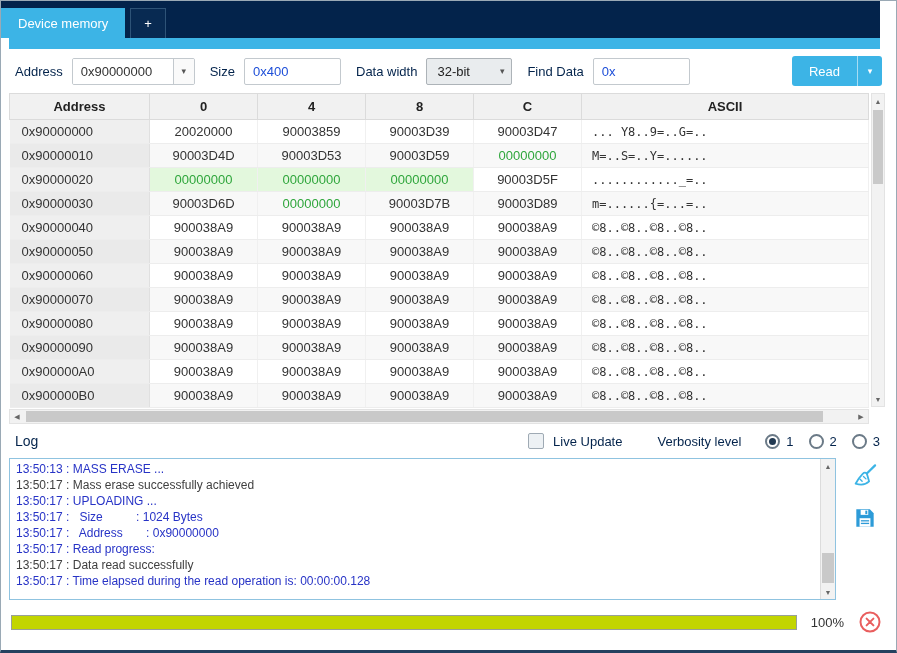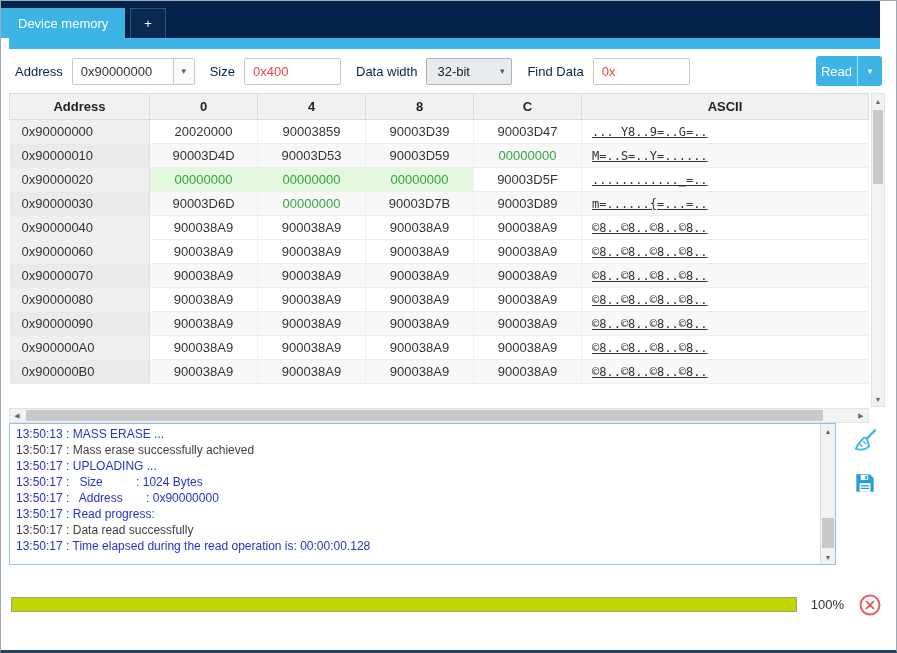--- a/index.html
+++ b/index.html
@@ -26,48 +26,48 @@
   .toolbar{ height:44px; display:flex; align-items:center; padding:0 14px; gap:9px;
             background:#fff; flex:none; }
   .lbl{ font-size:13px; color:#03234B; white-space:nowrap; }
   .combo{ display:flex; height:27px; border:1px solid #C3C9CE; background:#fff;
           border-radius:2px; overflow:hidden; }
   .combo input{ border:none; width:100px; padding:0 8px; font-size:13px; color:#333;
                 outline:none; font-family:"Liberation Sans",sans-serif; background:#fff; }
   .combo-btn{ width:21px; border-left:1px solid #C3C9CE; background:#FAFAFA; color:#555;
               display:flex; align-items:center; justify-content:center; font-size:9px; cursor:pointer; }
   .tinput{ height:27px; border:1px solid #C3C9CE; border-radius:2px; padding:0 8px;
-           font-size:13px; color:#ef4444; width:97px; outline:none;
+           font-size:13px; color:#1d4ed8; width:97px; outline:none;
            font-family:"Liberation Sans",sans-serif; }
   .select{ display:flex; align-items:center; height:27px; border:1px solid #ADB3B8;
            background:#E9ECEE; border-radius:2px; padding:0 7px 0 10px; font-size:13px;
            color:#222; gap:10px; min-width:86px; justify-content:space-between; cursor:pointer; }
   .select .arr{ font-size:9px; color:#555; }
   .sp1{ margin-left:6px; }
   .read-btn{ margin-left:auto; display:flex; align-items:center; height:30px;
              background:#3CB4E6; border-radius:3px; color:#fff; font-size:13px;
              overflow:hidden; cursor:pointer; }
-  .read-btn .r-label{ padding:0 5px; }
+  .read-btn .r-label{ padding:0 17px; }
   .read-btn .r-divider{ width:1px; align-self:stretch; background:rgba(255,255,255,.55); }
   .read-btn .r-arrow{ width:24px; text-align:center; font-size:9px; }
 
   
   .table-wrap{ display:flex; margin-left:8px; flex:none; align-items:flex-start; }
   table.mem{ border-collapse:collapse; table-layout:fixed; width:860px; font-size:13px; }
   .mem th{ height:26px; background:#F1F1F1; border:1px solid #DBDBDB; font-weight:bold;
            color:#222; text-align:center; }
   .mem td{ height:24px; border-bottom:1px solid #EDEDED; border-right:1px solid #F0F0F0;
            text-align:center; color:#333; overflow:hidden; white-space:nowrap; }
   td.c-addr{ background:#EFEFEF; text-align:left; padding-left:12px;
              border-right:1px solid #E0E0E0; }
   tr.alt td{ background:#F8F8F8; }
   tr.alt td.c-addr{ background:#EAEAEA; }
   td.green{ background:#E3F8DD; color:#2FA63C; }
   td.c-ascii{ text-align:left; padding-left:10px;
-              font-family:"DejaVu Sans Mono", monospace; font-size:12px;text-decoration:underline; }
+              font-family:"DejaVu Sans Mono", monospace; font-size:12px; }
 
   
   .vscroll{ width:14px; height:314px; background:#F2F2F2; border:1px solid #E3E3E3;
             display:flex; flex-direction:column; margin-left:2px; }
   .sb-btn{ height:14px; font-size:7px; color:#666; display:flex; align-items:center;
            justify-content:center; background:#F2F2F2; cursor:pointer; flex:none; }
   .sb-track{ flex:1; position:relative; }
   .sb-thumb{ position:absolute; left:1px; right:1px; background:#C9C9C9; cursor:pointer; }
   .vscroll .sb-thumb{ top:2px; height:74px; }
   .hscroll{ height:15px; width:860px; margin:1px 0 0 8px; background:#F2F2F2;
@@ -197,20 +197,28 @@
             <td class="c-ascii">m=......{=...=..</td>
           </tr>
           <tr>
             <td class="c-addr">0x90000040</td>
             <td class="c-val">900038A9</td>
             <td class="c-val">900038A9</td>
             <td class="c-val">900038A9</td>
             <td class="c-val">900038A9</td>
             <td class="c-ascii">©8..©8..©8..©8..</td>
           </tr>
+          <tr class="alt">
+            <td class="c-addr">0x90000050</td>
+            <td class="c-val">900038A9</td>
+            <td class="c-val">900038A9</td>
+            <td class="c-val">900038A9</td>
+            <td class="c-val">900038A9</td>
+            <td class="c-ascii">©8..©8..©8..©8..</td>
+          </tr>
           <tr>
             <td class="c-addr">0x90000060</td>
             <td class="c-val">900038A9</td>
             <td class="c-val">900038A9</td>
             <td class="c-val">900038A9</td>
             <td class="c-val">900038A9</td>
             <td class="c-ascii">©8..©8..©8..©8..</td>
           </tr>
           <tr class="alt">
             <td class="c-addr">0x90000070</td>
@@ -263,20 +271,42 @@
     </div>
   </div>
   <div class="hscroll">
     <div class="sb-btn">◀</div>
     <div class="sb-track">
       <div class="sb-thumb"></div>
     </div>
     <div class="sb-btn">▶</div>
   </div>
 
+  <div class="log-header">
+    <span class="log-title">Log</span>
+    <div class="log-controls">
+      <span class="checkbox"></span>
+      <span class="ctl-label">Live Update</span>
+      <span class="ctl-label verb">Verbosity level</span>
+      <span style="display:flex;align-items:center">
+          <span class="radio-wrap">
+            <span class="radio sel"></span>
+            <span class="radio-label">1</span>
+          </span>
+          <span class="radio-wrap">
+            <span class="radio"></span>
+            <span class="radio-label">2</span>
+          </span>
+          <span class="radio-wrap">
+            <span class="radio"></span>
+            <span class="radio-label">3</span>
+          </span>
+        </span>
+    </div>
+  </div>
 
   <div class="log-area">
     <div class="log-box">
       <div class="log-lines">
           <div class="log-line blue">13:50:13 : MASS ERASE ...</div>
           <div class="log-line green">13:50:17 : Mass erase successfully achieved</div>
           <div class="log-line blue">13:50:17 : UPLOADING ...</div>
           <div class="log-line blue">13:50:17 :   Size          : 1024 Bytes</div>
           <div class="log-line blue">13:50:17 :   Address       : 0x90000000</div>
           <div class="log-line blue">13:50:17 : Read progress:</div>

